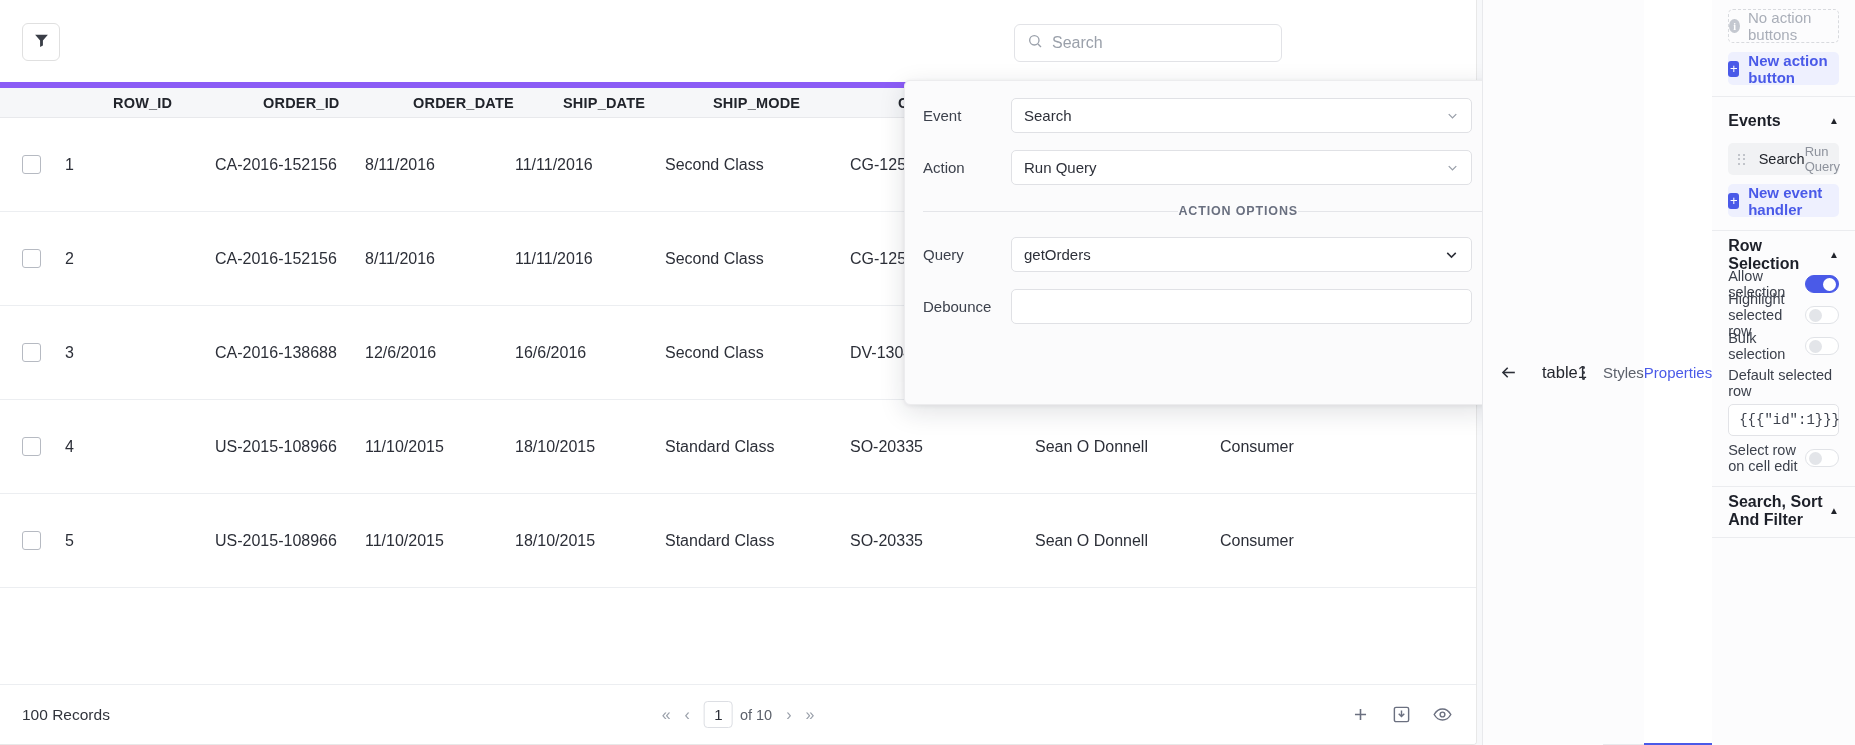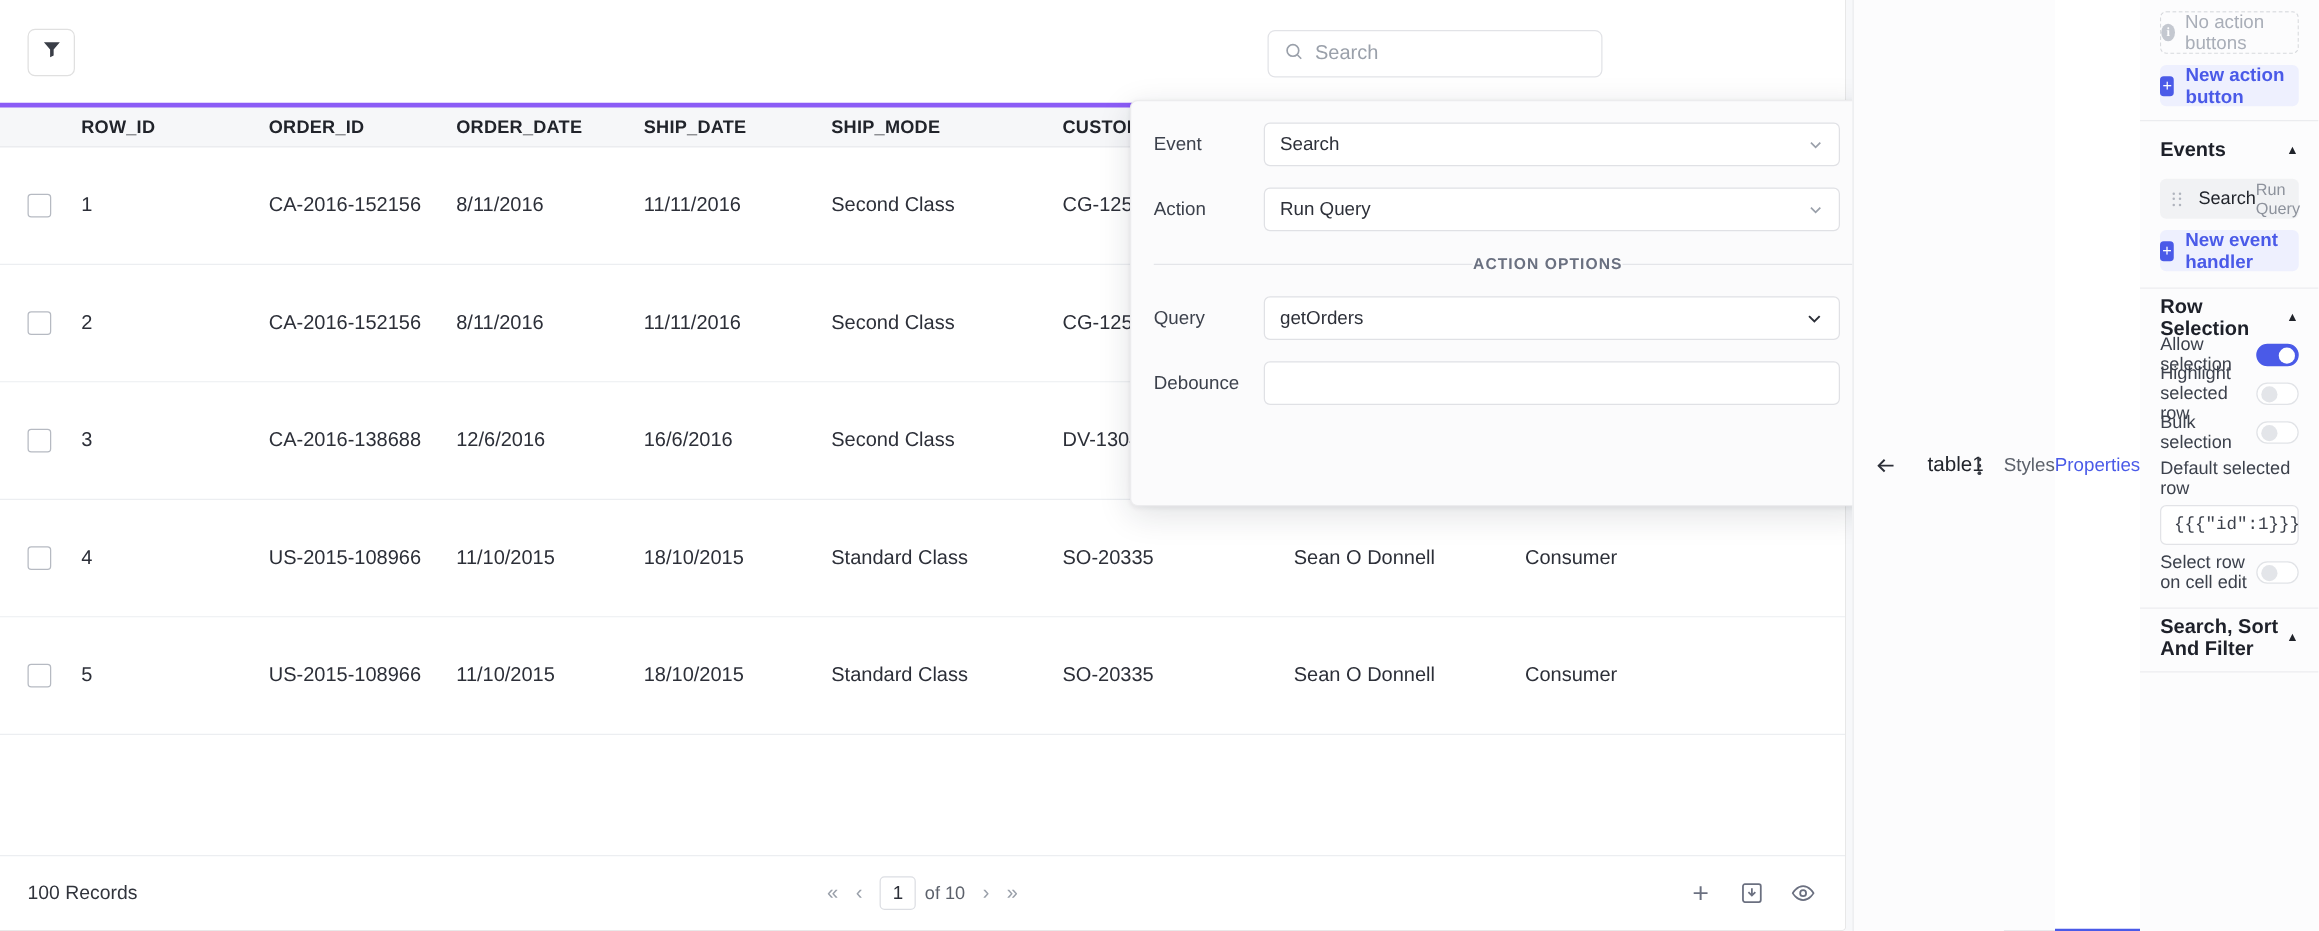--- a/index.html
+++ b/index.html
@@ -67,24 +67,25 @@
   .search-box .ph {
     font-size: 16px; color: #9aa0aa;
     font-family: "Liberation Sans", sans-serif;
   }
 
   
   .tbl-head {
     flex: 0 0 36px;
     height: 36px;
     background: #f6f7f9;
-    border-top: 4px solid #8b5cf6;
+    border-top: 6px solid #8b5cf6;
     border-bottom: 1px solid #e8e9ec;
     display: flex;
     align-items: center;
+    justify-content: center;
   }
   .tbl-head .cell {
     font-size: 14.5px;
     font-weight: 700;
     color: #21242b;
     letter-spacing: 0.2px;
     white-space: nowrap;
     overflow: hidden;
   }
 

